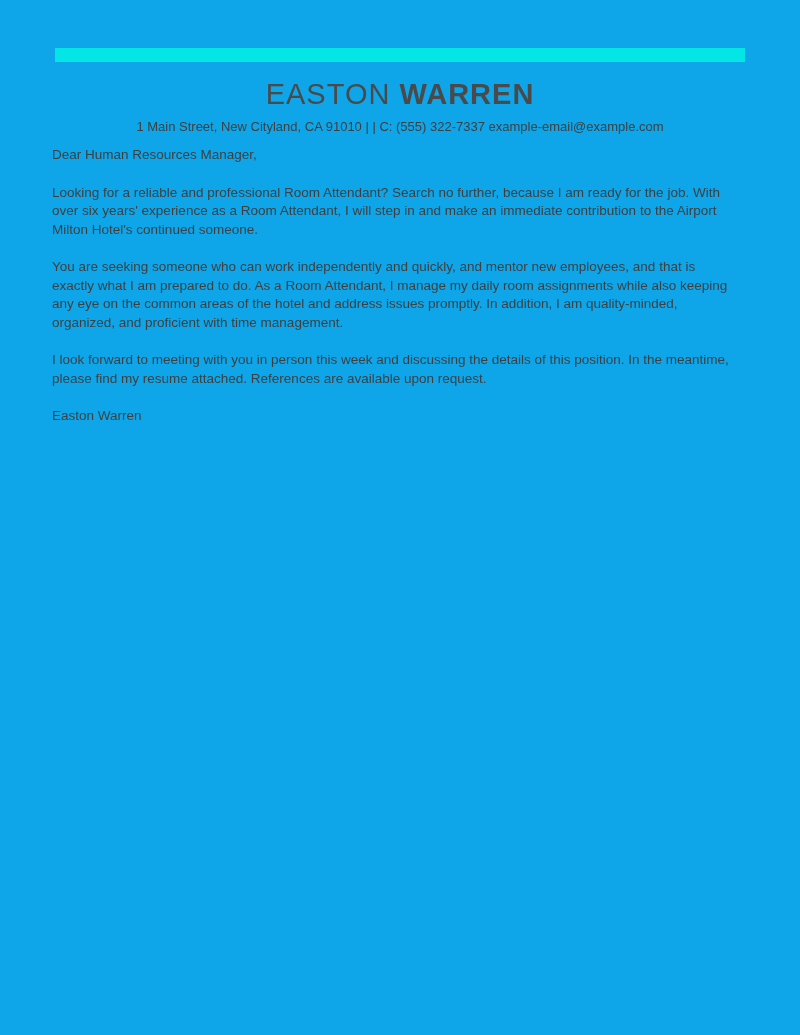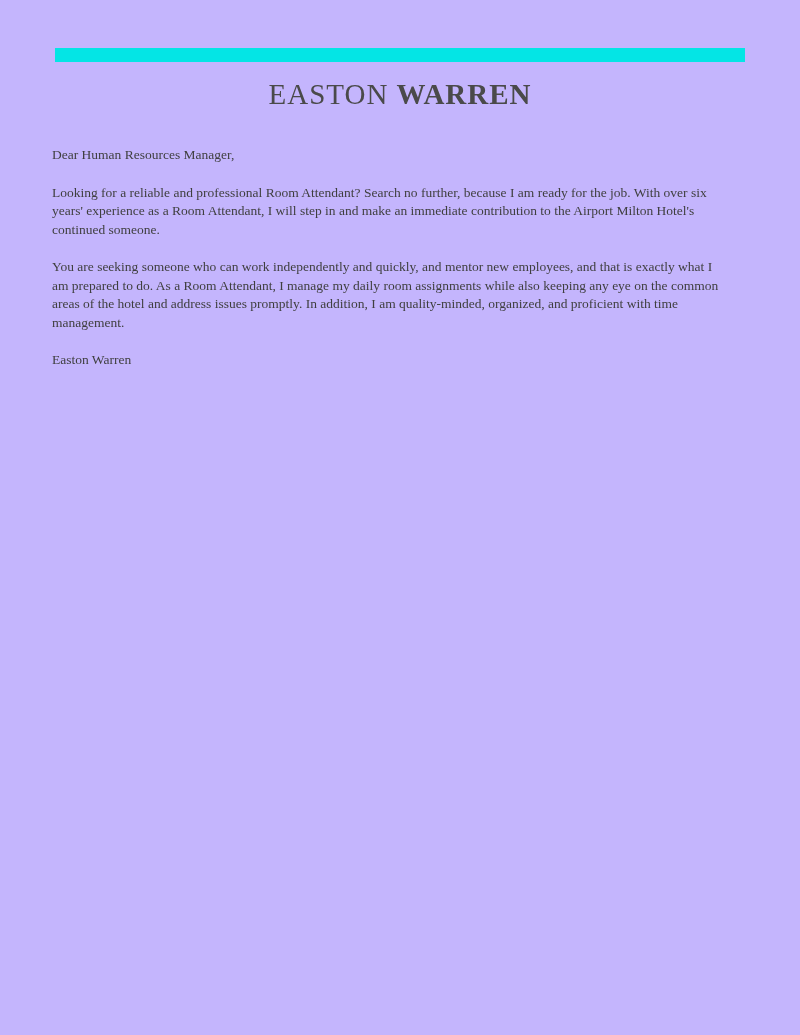--- a/index.html
+++ b/index.html
@@ -4,22 +4,22 @@
 <style>
   html, body {
     margin: 0;
     padding: 0;
     background: #ffffff;
   }
   .page {
     position: relative;
     width: 800px;
     height: 1035px;
-    background: #c4b5fd;
-    font-family: Liberation Serif, serif;
+    background: #0ea5e9;
+    font-family: Liberation Sans, sans-serif;
     color: #3f3f3f;
     box-sizing: border-box;
   }
   .accent-bar {
     position: absolute;
     left: 55px;
     top: 48px;
     width: 690px;
     height: 14px;
     background: #04e5e5;
@@ -77,21 +77,23 @@
 <div class="page">
 
   <div class="accent-bar" style="background-color: rgb(4, 229, 229);"></div>
 
   <div class="name-title">
     <span class="name-first">EASTON</span>
     <span> </span>
     <span class="name-last">WARREN</span>
   </div>
 
+  <div class="contact-line">1 Main Street, New Cityland, CA 91010 | | C: (555) 322-7337 example-email@example.com</div>
 
   <div class="letter-body">
     <p class="para">Dear Human Resources Manager,</p>
     <p class="para">Looking for a reliable and professional Room Attendant? Search no further, because I am ready for the job. With over six years' experience as a Room Attendant, I will step in and make an immediate contribution to the Airport Milton Hotel's continued someone.</p>
     <p class="para">You are seeking someone who can work independently and quickly, and mentor new employees, and that is exactly what I am prepared to do. As a Room Attendant, I manage my daily room assignments while also keeping any eye on the common areas of the hotel and address issues promptly. In addition, I am quality-minded, organized, and proficient with time management.</p>
+    <p class="para">I look forward to meeting with you in person this week and discussing the details of this position. In the meantime, please find my resume attached. References are available upon request.</p>
     <p class="signature">Easton Warren</p>
   </div>
 
 </div>
 
 </body></html>

